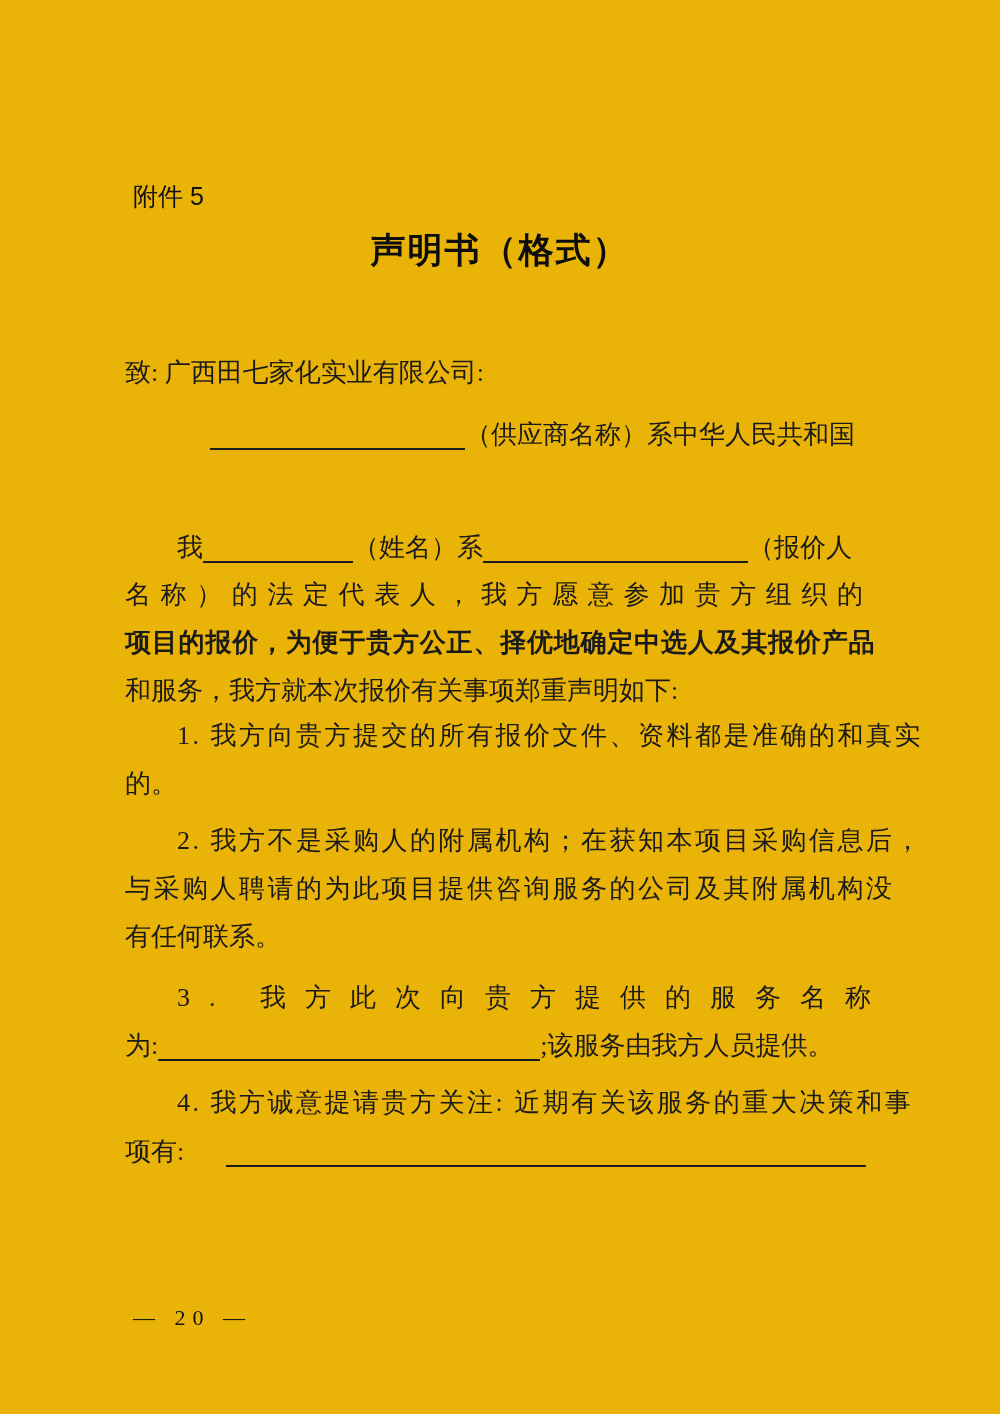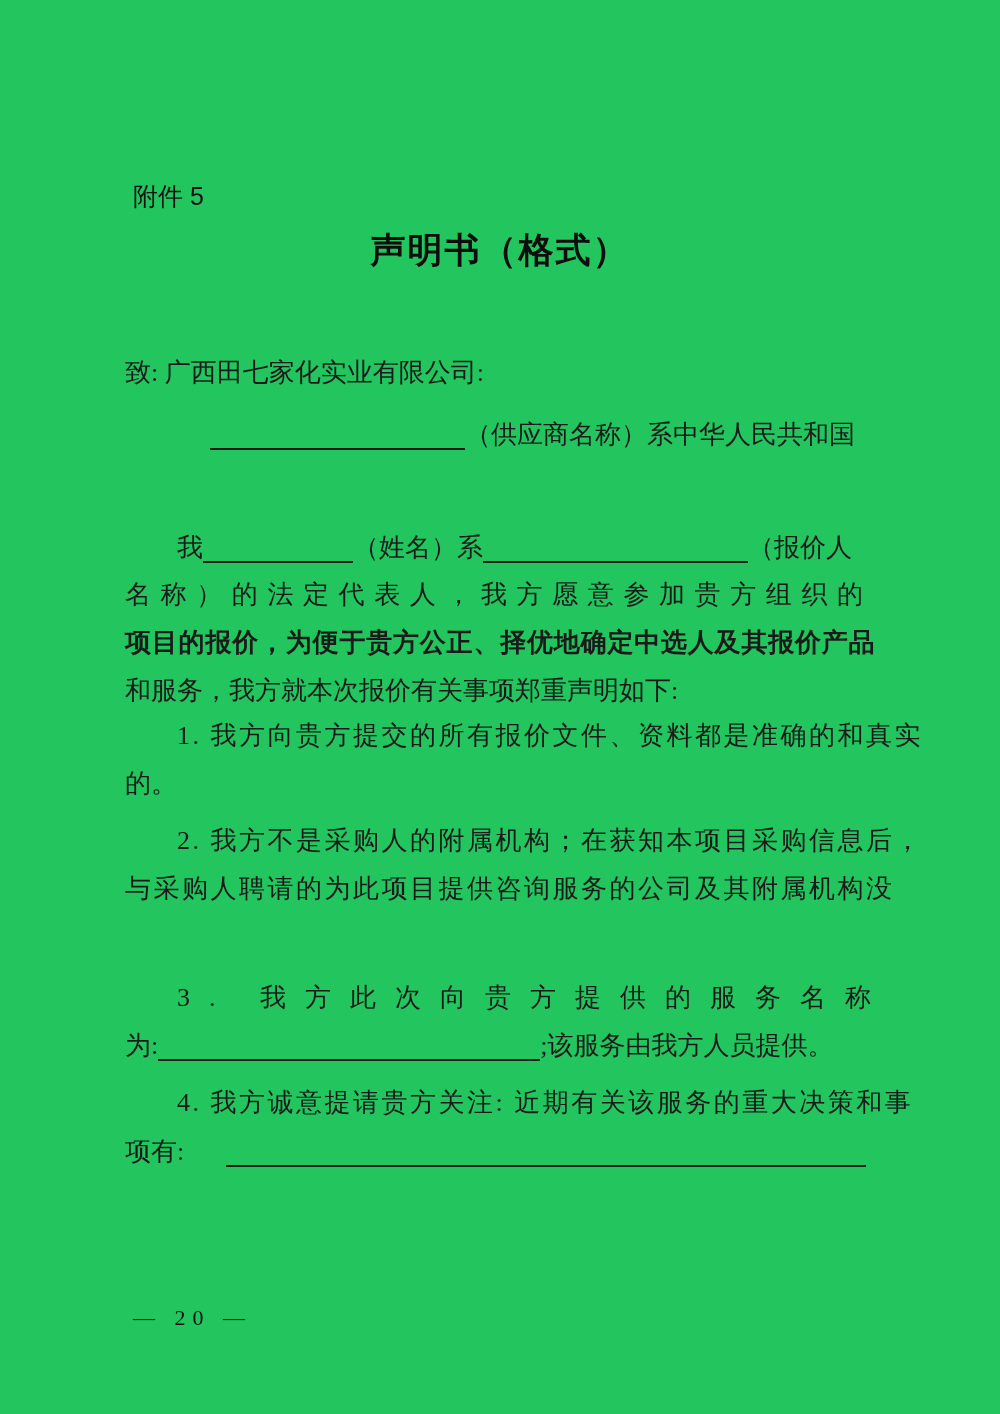--- a/index.html
+++ b/index.html
@@ -1,21 +1,21 @@
 <!DOCTYPE html>
 <html><head>
 <meta charset="utf-8">
 <style>
   html, body { margin: 0; padding: 0; background: #888; }
   .page {
     position: relative;
     width: 1000px;
     height: 1414px;
     margin: 0 auto;
-    background: #22c55e;
+    background: #eab308;
     color: #1a1a1a;
     font-family: "Liberation Serif", "DejaVu Serif", serif;
     overflow: hidden;
   }
   .attachment {
     position: absolute;
     top: 180px;
     left: 133px;
     font-family: "Liberation Sans", "DejaVu Sans", sans-serif;
     font-size: 25px;
@@ -95,20 +95,21 @@
   </div>
   <div class="line ls-wide" style="top:571px">名称）的法定代表人，我方愿意参加贵方组织的</div>
   <div class="line ls-1" style="top:619px">项目的报价，为便于贵方公正、择优地确定中选人及其报价产品</div>
   <div class="line" style="top:667px">和服务，我方就本次报价有关事项郑重声明如下:</div>
 
   <div class="line indent ls-j" style="top:712px">1. 我方向贵方提交的所有报价文件、资料都是准确的和真实</div>
   <div class="line" style="top:760px">的。</div>
 
   <div class="line indent ls-j" style="top:817px">2. 我方不是采购人的附属机构；在获知本项目采购信息后，</div>
   <div class="line ls-j" style="top:865px">与采购人聘请的为此项目提供咨询服务的公司及其附属机构没</div>
+  <div class="line" style="top:913px">有任何联系。</div>
 
   <div class="line indent ls-wider" style="top:974px">3. 我方此次向贵方提供的服务名称</div>
   <div class="line" style="top:1022px">
     <span>为:</span><span class="blank w-service"></span><span>;该服务由我方人员提供。</span>
   </div>
 
   <div class="line indent ls-j" style="top:1079px">4. 我方诚意提请贵方关注: 近期有关该服务的重大决策和事</div>
   <div class="line" style="top:1128px">
     <span>项有:</span><span class="blank w-matters"></span>
   </div>

